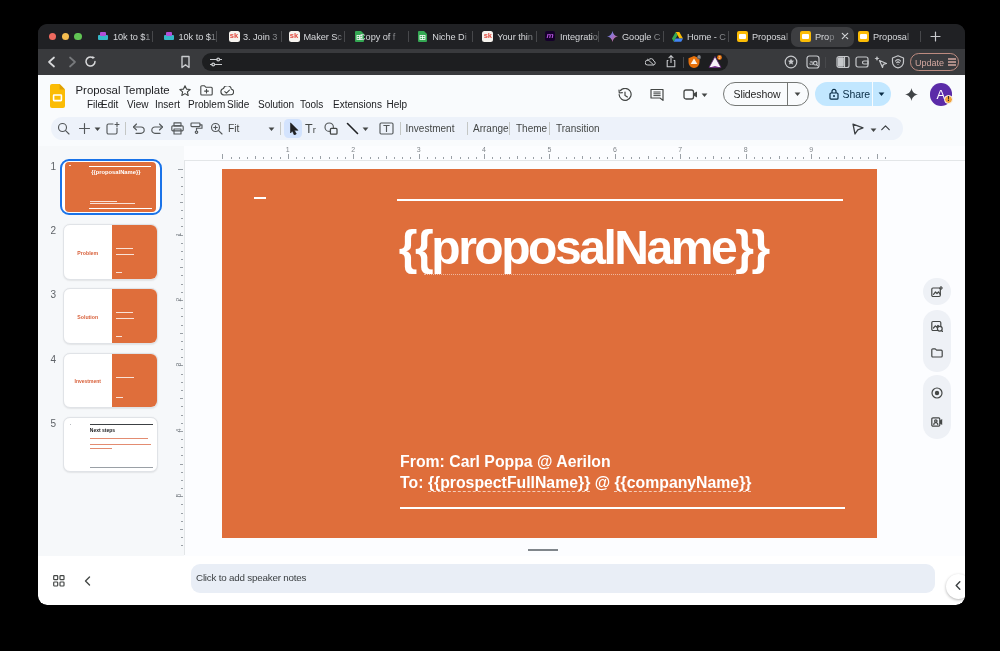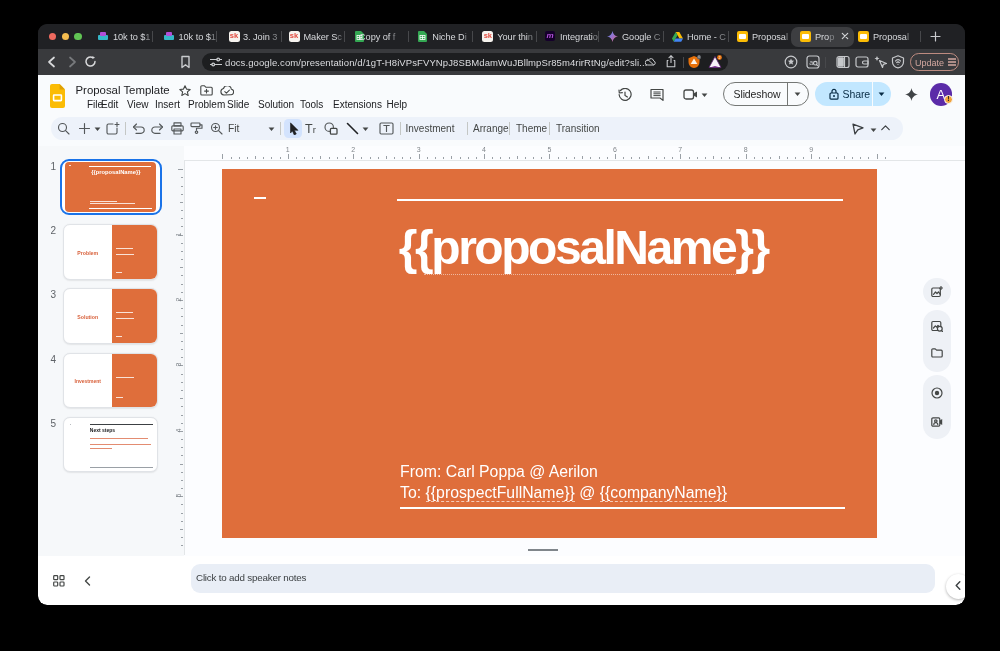--- a/index.html
+++ b/index.html
@@ -151,21 +151,20 @@
           <g stroke="#c8cacd" stroke-width="1.2" stroke-linecap="round">
             <line x1="0.5" y1="2.5" x2="7" y2="2.5"></line>
             <line x1="9.5" y1="2.5" x2="11.5" y2="2.5"></line>
             <circle cx="8.2" cy="2.5" r="1.4" fill="none"></circle>
             <line x1="0.5" y1="7.5" x2="2" y2="7.5"></line>
             <line x1="4.5" y1="7.5" x2="11.5" y2="7.5"></line>
             <circle cx="3.2" cy="7.5" r="1.4" fill="none"></circle>
           </g>
         </svg>
       </div>
-<div class="abs" style="left:225px;top:57px;font-size:9.5px;color:#dcdde0;letter-spacing:.1px;white-space:nowrap;">docs.google.com/presentation/d/1gT-H8iVPsFVYNpJ8SBMdamWuJBllmpSr85m4rirRtNg/edit?sli...</div>
 <div class="abs" style="left:644.5px;top:57.5px;width:11px;height:8px;">
         <svg width="11" height="8" viewBox="0 0 11 8">
           <path d="M2.8 7 a2.4 2.4 0 1 1 0.5-4.7 a2.9 2.9 0 0 1 5.5 0.8 a2 2 0 0 1 -0.3 3.9 Z" stroke="#c8cacd" stroke-width="1" fill="none" stroke-linejoin="round"></path>
           <line x1="2.2" y1="1" x2="8.8" y2="7" stroke="#c8cacd" stroke-width="1"></line>
         </svg>
       </div>
 <div class="abs" style="left:666px;top:54.5px;width:10px;height:13px;">
         <svg width="10" height="13" viewBox="0 0 10 13">
           <g stroke="#c8cacd" stroke-width="1.1" fill="none" stroke-linecap="round" stroke-linejoin="round">
             <path d="M2 5.5 H1.2 V11.8 H8.8 V5.5 H8"></path>
@@ -642,21 +641,21 @@
         <div class="abs" style="left:26px;top:20.7px;width:58px;height:1.1px;background:#d8603a;opacity:.72;"></div>
         <div class="abs" style="left:26px;top:26.3px;width:61px;height:1.1px;background:#d8603a;opacity:.72;"></div>
         <div class="abs" style="left:26px;top:30.4px;width:22px;height:1.1px;background:#d8603a;opacity:.72;"></div>
         <div class="abs" style="left:26px;top:49px;width:63.5px;height:1px;background:#9aa0a6;"></div>
       </div>
 <div class="abs" id="slide" style="left:222.3px;top:169.1px;width:654.3px;height:368.6px;background:#df6e3b;">
   <div class="abs" style="left:32px;top:28px;width:12px;height:2.4px;background:#fff;"></div>
   <div class="abs" style="left:175.2px;top:29.9px;width:445.2px;height:2.5px;background:#fff;"></div>
   <div class="abs" style="left:176.5px;top:51px;font-size:48px;font-weight:bold;color:#fff;letter-spacing:-2.45px;white-space:nowrap;">{{proposalName}}</div>
   <div class="abs" style="left:202px;top:105px;width:312px;border-top:1.6px dotted rgba(255,255,255,.5);"></div>
-  <div class="abs" style="left:177.8px;top:293px;font-size:15.8px;color:#fff;line-height:20.6px;white-space:nowrap;">From: Carl Poppa @ Aerilon<br>To: <span class="tok">{{prospectFullName}}</span> @ <span class="tok">{{companyName}}</span></div>
+  <div class="abs" style="left:177.8px;top:283px;font-size:15.8px;color:#fff;line-height:20.6px;white-space:nowrap;font-weight:bold;">From: Carl Poppa @ Aerilon<br>To: <span class="tok">{{prospectFullName}}</span> @ <span class="tok">{{companyName}}</span></div>
   <div class="abs" style="left:177.5px;top:337.6px;width:444.8px;height:2.2px;background:#fff;"></div>
 </div>
 <div class="abs" style="left:923px;top:277.5px;width:28px;height:27.5px;border-radius:14px;background:#eef1f6;"></div>
 <div class="abs" style="left:923px;top:309.5px;width:28px;height:62px;border-radius:14px;background:#eef1f6;"></div>
 <div class="abs" style="left:923px;top:375px;width:28px;height:64px;border-radius:14px;background:#eef1f6;"></div>
 <div class="abs" style="left:931px;top:285.5px;width:12px;height:12px;">
         <svg width="12" height="12" viewBox="0 0 12 12">
           <rect x="0.8" y="2" width="8.5" height="8.5" rx="1.2" stroke="#444746" stroke-width="1.2" fill="none" stroke-linecap="round" stroke-linejoin="round"></rect>
           <path d="M2.5 8.3 L4.5 6 L6 7.5 L7.5 5.8 L9.3 8.3" stroke="#444746" stroke-width="1.2" fill="none" stroke-linecap="round" stroke-linejoin="round"></path>
           <path d="M10 0.5 v3 M8.5 2 h3" stroke="#444746" stroke-width="1.2" fill="none" stroke-linecap="round" stroke-linejoin="round"></path>

